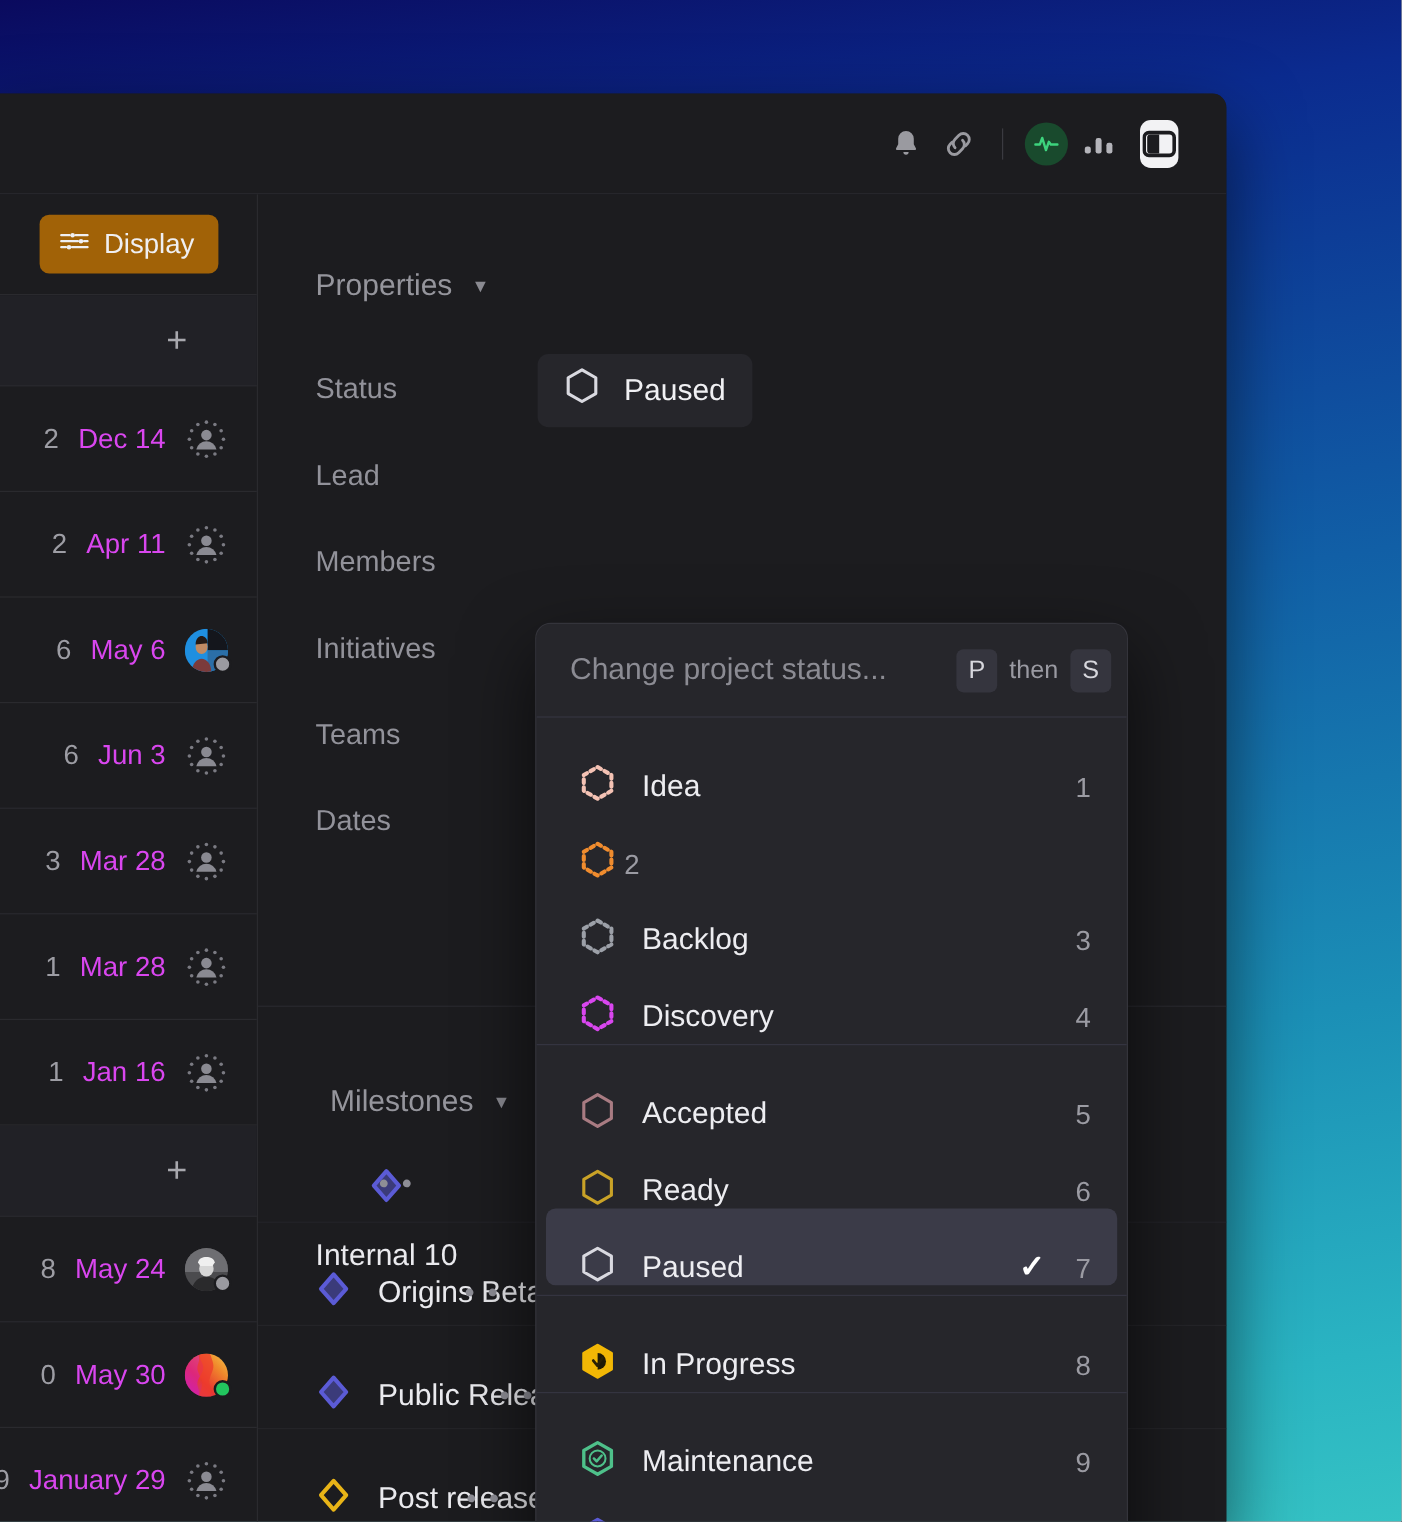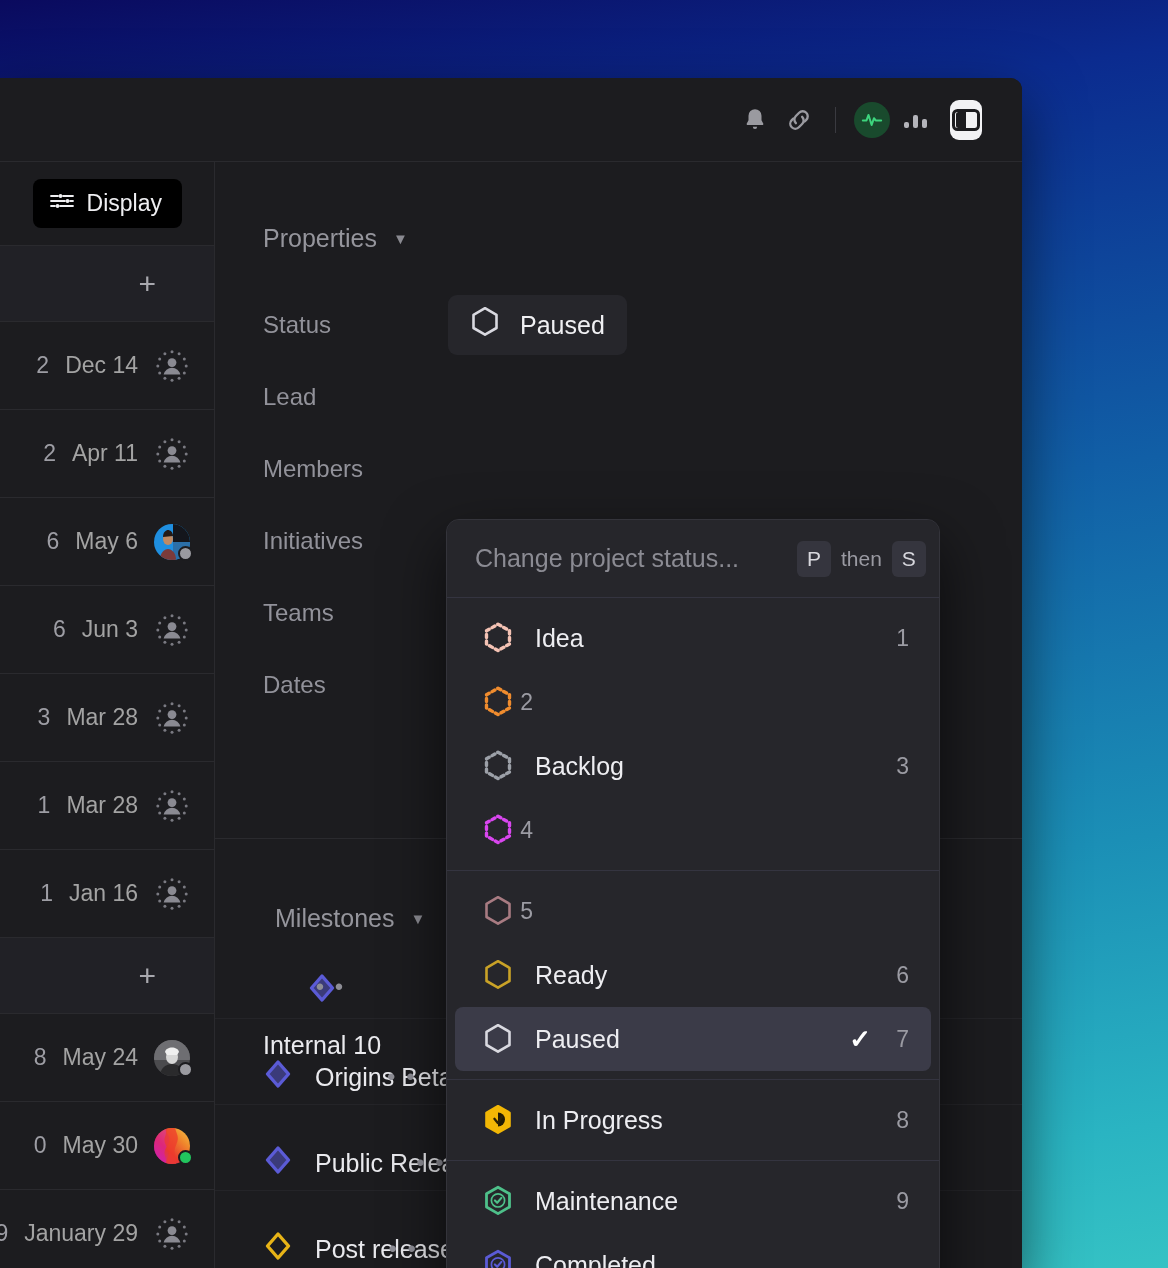--- a/index.html
+++ b/index.html
@@ -79,21 +79,21 @@
     border-right: 1px solid #2a2a2e;
   }
   #display-bar {
     height: 84px;
     display: flex; align-items: center; justify-content: flex-end;
     padding-right: 32px;
     border-bottom: 1px solid #2a2a2e;
   }
   #display-btn {
     display: flex; align-items: center; gap: 12px;
-    background: #000000;
+    background: #a16207;
     border-radius: 8px;
     padding: 11px 20px 11px 16px;
     color: #efeff2;
     font-size: 23px;
     cursor: pointer;
   }
   .addrow {
     height: 76px;
     background: #212126;
     display: flex; align-items: center; justify-content: flex-end;
@@ -105,21 +105,21 @@
   }
   .lrow {
     height: 88px;
     display: flex; align-items: center; justify-content: flex-end;
     padding-right: 24px;
     gap: 16px;
     border-bottom: 1px solid #2a2a2e;
     cursor: pointer;
   }
   .lrow .lnum { color: #9d9da4; font-size: 23px; }
-  .lrow .ldate { color: #a3a3a3; font-size: 23px; white-space: nowrap; }
+  .lrow .ldate { color: #d946ef; font-size: 23px; white-space: nowrap; }
   .av { width: 36px; height: 36px; position: relative; flex: 0 0 36px; }
   .av svg { display: block; }
   .av .badge {
     position: absolute; right: -3px; bottom: -1px;
     width: 15px; height: 15px; border-radius: 50%;
     border: 2px solid #1c1c1f;
   }
 
   
   #right-col {
@@ -201,21 +201,21 @@
     color: #d7d7dd; font-size: 21px;
     padding: 0 8px;
   }
   .kbd-then { color: #9a9aa2; font-size: 21px; }
   .menu-group { padding: 8px 0; }
   .menu-group + .menu-group { border-top: 1px solid #343440; }
   .menu-item {
     height: 64px;
     margin: 0 8px;
     border-radius: 8px;
-    display: flex; align-items: center;
+    display: flex; align-items: flex-end;
     padding: 0 22px 0 26px;
     cursor: pointer;
     position: relative;
   }
   .menu-item.selected { background: #3b3b48; }
   .mi-icon { width: 34px; height: 34px; flex: 0 0 34px; display: flex; align-items: center; justify-content: center; }
   .mi-label { color: #ededf1; font-size: 25px; margin-left: 20px; flex: 1; }
   .mi-check { color: #ffffff; font-size: 26px; margin-right: 20px; font-weight: bold; }
   .mi-num { color: #9b9ba3; font-size: 23px; width: 18px; text-align: right; }
 </style>
@@ -622,30 +622,32 @@
                 </span>
                 <span class="mi-label">Backlog</span>
                 <span class="mi-num">3</span>
               </div>
               <div class="menu-item">
                 <span class="mi-icon">
                   <svg width="34" height="34" viewBox="0 0 34 34">
                     <path d="M17 3.2 L28.5 9.8 L28.5 23 L17 29.6 L5.5 23 L5.5 9.8 Z" fill="none" stroke="#d946ef" stroke-width="3.4" stroke-linejoin="round" stroke-dasharray="3.2 3.4" stroke-linecap="round"></path>
                   </svg>
                 </span>
+                <span class="mi-label">Discovery</span>
                 <span class="mi-num">4</span>
               </div>
             </div>
             <div class="menu-group">
               <div class="menu-item">
                 <span class="mi-icon">
                   <svg width="34" height="34" viewBox="0 0 34 34">
                     <path d="M17 3.2 L28.5 9.8 L28.5 23 L17 29.6 L5.5 23 L5.5 9.8 Z" fill="none" stroke="#a87b82" stroke-width="2.6" stroke-linejoin="round"></path>
                   </svg>
                 </span>
+                <span class="mi-label">Accepted</span>
                 <span class="mi-num">5</span>
               </div>
               <div class="menu-item">
                 <span class="mi-icon">
                   <svg width="34" height="34" viewBox="0 0 34 34">
                     <path d="M17 3.2 L28.5 9.8 L28.5 23 L17 29.6 L5.5 23 L5.5 9.8 Z" fill="none" stroke="#c9a227" stroke-width="2.6" stroke-linejoin="round"></path>
                   </svg>
                 </span>
                 <span class="mi-label">Ready</span>
                 <span class="mi-num">6</span>

